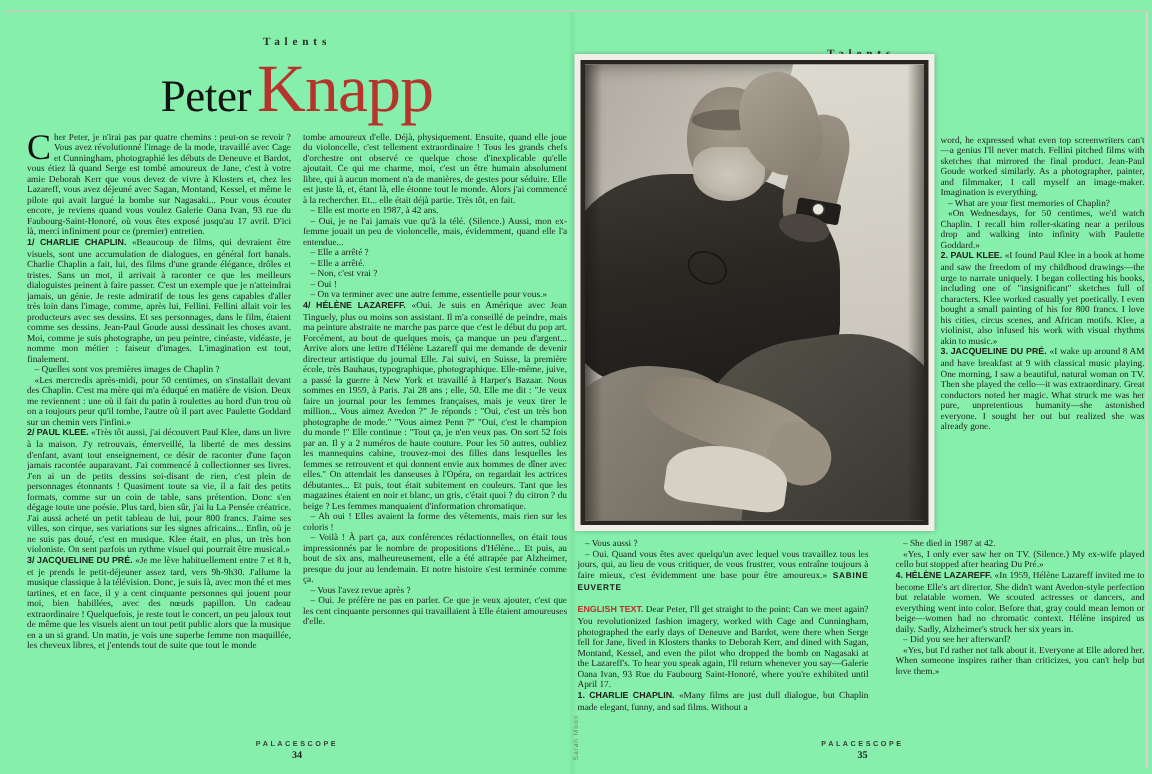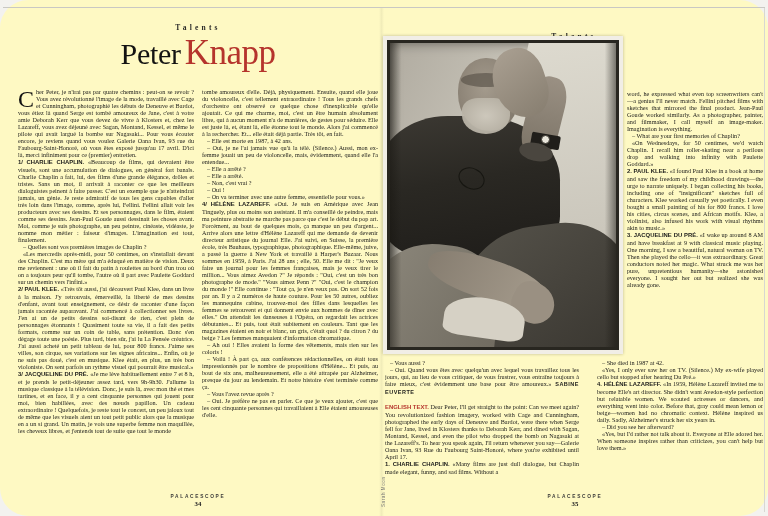--- a/index.html
+++ b/index.html
@@ -1,32 +1,32 @@
 <!DOCTYPE html>
 <html><head>
 <meta charset="utf-8">
 <style>
   * { margin:0; padding:0; box-sizing:border-box; }
   html,body { width:768px; height:516px; overflow:hidden; }
   body { background:#f3f2ef; font-family:"Liberation Serif", serif; color:#1c1c1a; }
-  .spread { position:absolute; inset:0; background:#fef9c3;border-radius:28px; }
+  .spread { position:absolute; inset:0; background:#86efac; }
   .topline { position:absolute; top:7px; left:3px; right:3px; border-top:1px solid #c9c8c3; }
   .gutter { position:absolute; top:8px; bottom:0; left:379px; width:5px;
             background:linear-gradient(90deg, rgba(0,0,0,0) 0%, rgba(0,0,0,.05) 50%, rgba(0,0,0,0) 100%); }
   .edge-r { position:absolute; top:8px; bottom:4px; right:3px; border-right:1px solid #d8d7d2; }
 
   
   .lp-header { position:absolute; left:18px; top:23px; width:360px; text-align:center; }
   .kicker { font-size:7.5px; font-weight:700; letter-spacing:3.2px; color:#2b2b28; }
   .banner-wrap { margin-top:3px; }
   .banner { display:inline-block; background:#e8e2d3; color:#16161:3; color:#161613; padding:2.5px 9px 2px;
             font-family:"Liberation Sans", sans-serif; font-weight:700; font-size:12.5px; transform:scaleX(.94); }
   .title { margin-top:1px; white-space:nowrap; }
   .t-first { font-size:30px; letter-spacing:-.3px; color:#131312; }
-  .t-last { font-size:35px; letter-spacing:-.5px; color:#b5342c; }
+  .t-last { font-size:45px; letter-spacing:-.5px; color:#b5342c; }
   .rp-kicker { position:absolute; left:385px; top:25px; width:378px; text-align:center; }
 
   
   .lp-cols { position:absolute; left:18px; top:88px; width:360px; height:405px; display:flex; gap:8px; }
   .lp-cols .col { flex:1 1 0; overflow:hidden; }
   .para { font-size:6.2px; line-height:7px; text-align:justify; }
   .para.dlg { text-indent:5px; }
   .para.gap { margin-top:7px; }
   .lead { font-family:"Liberation Sans", sans-serif; font-size:5.9px; font-weight:700; }
   .lead.red { color:#b5342c; }

